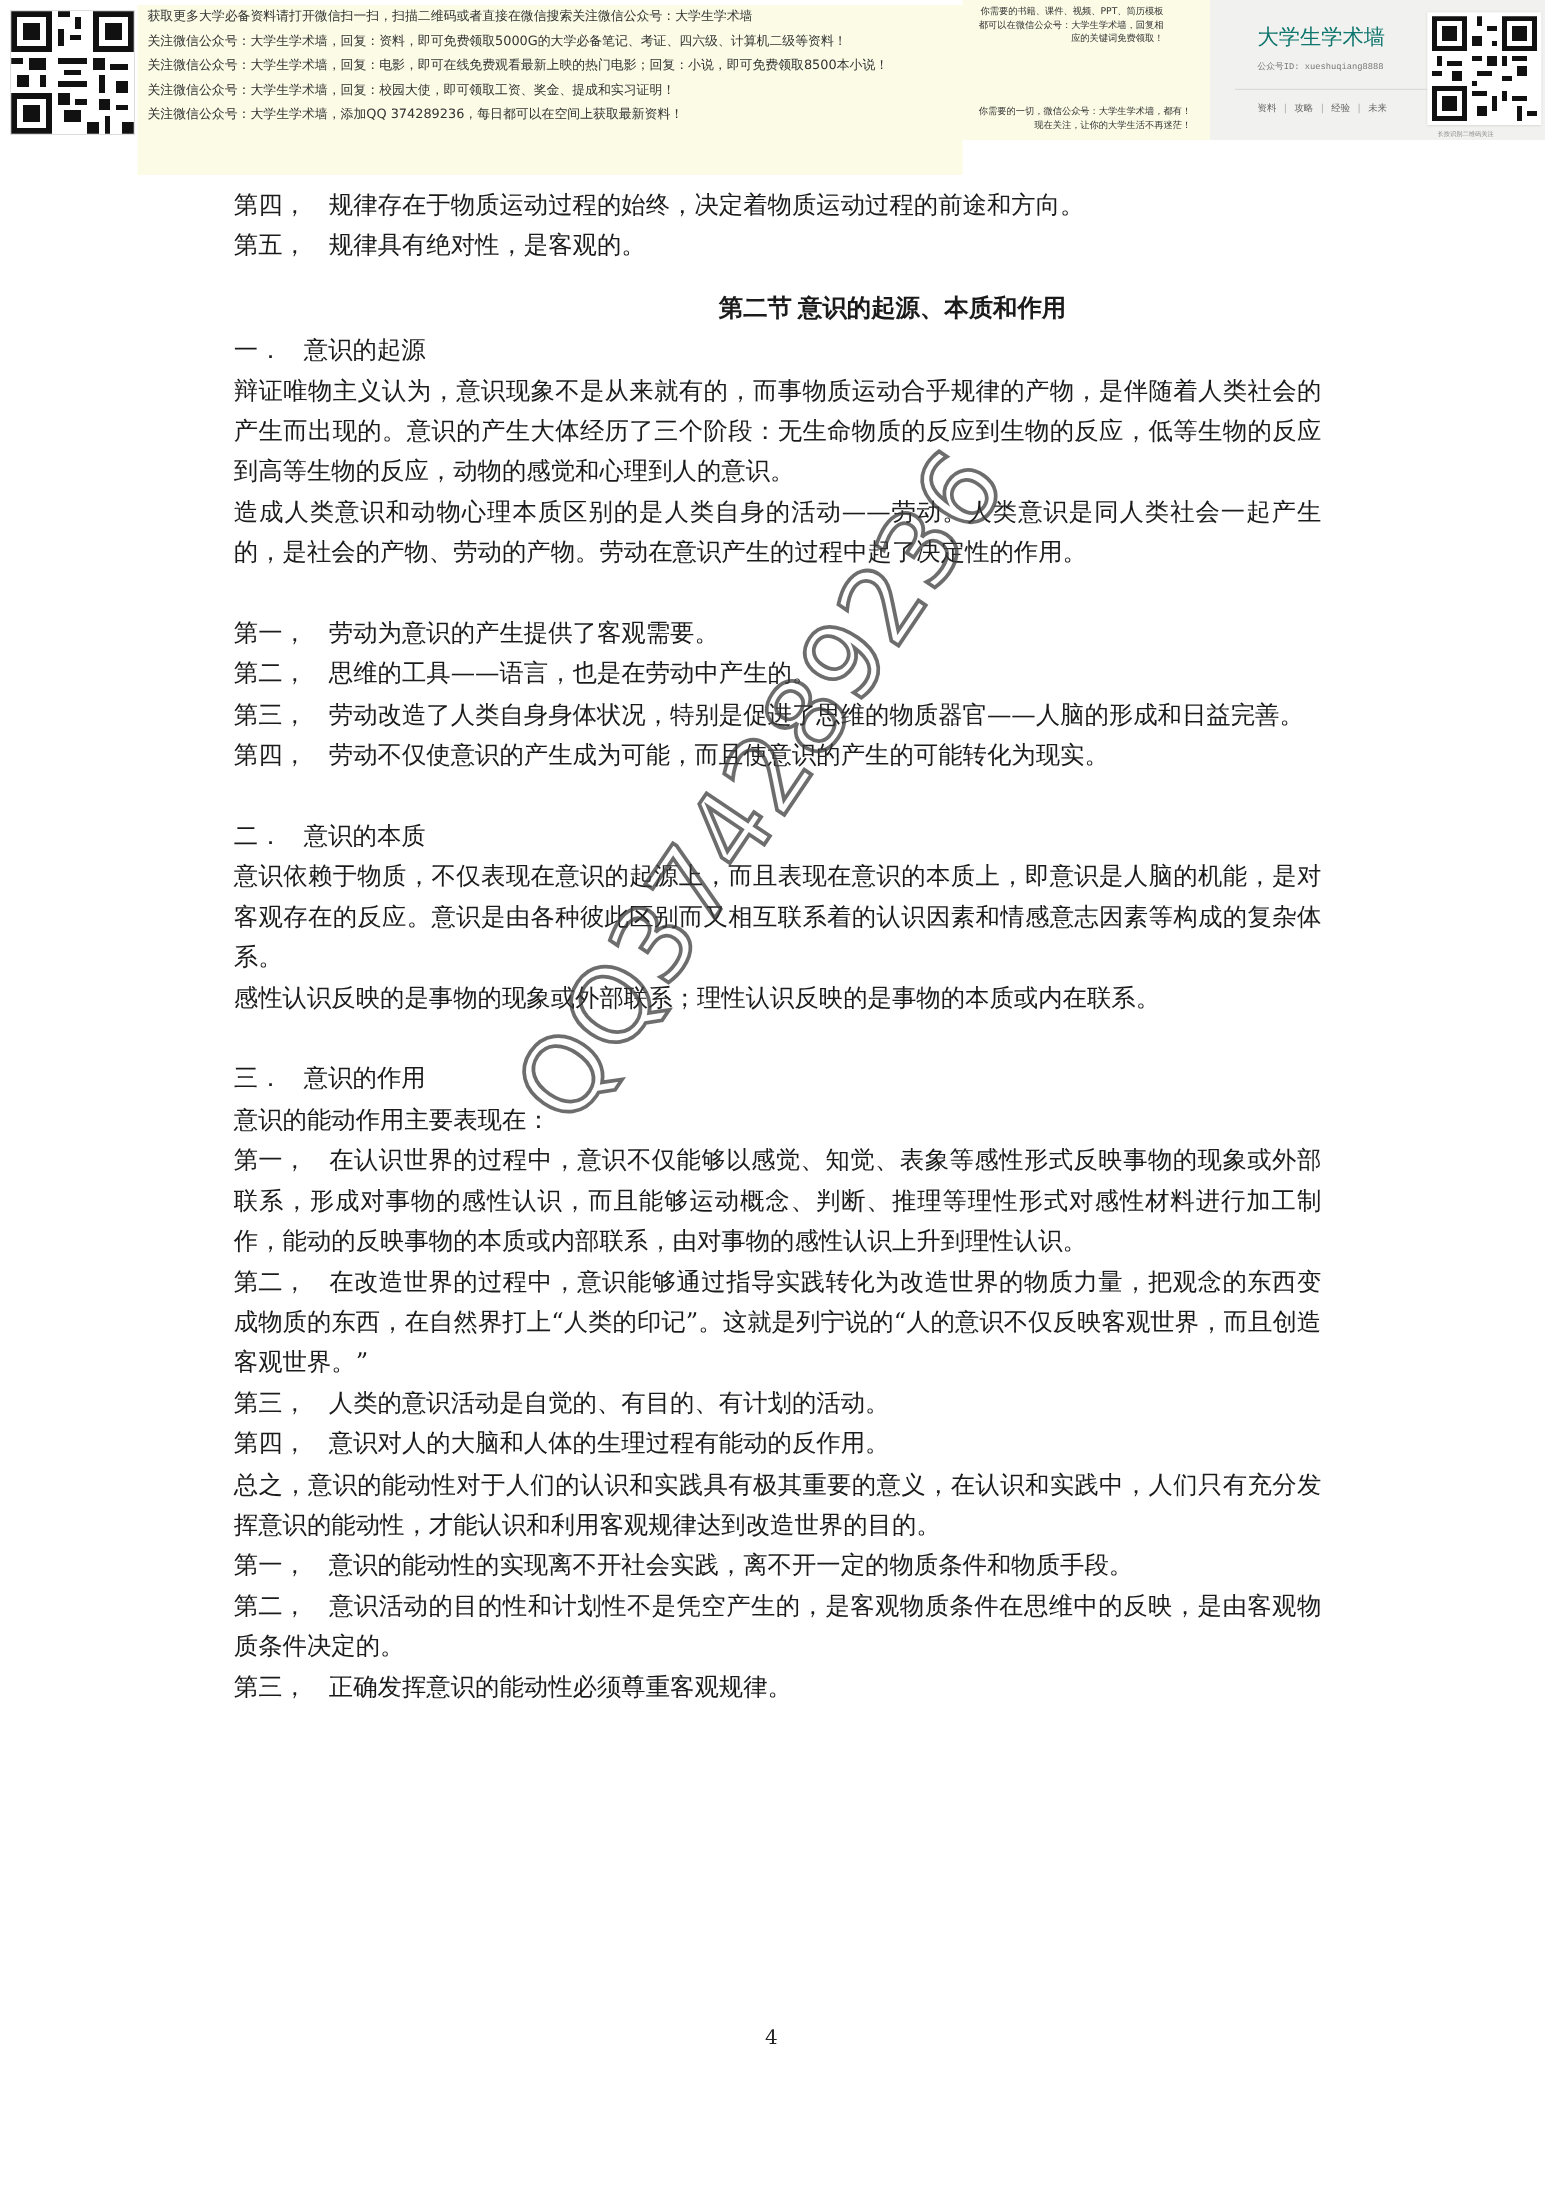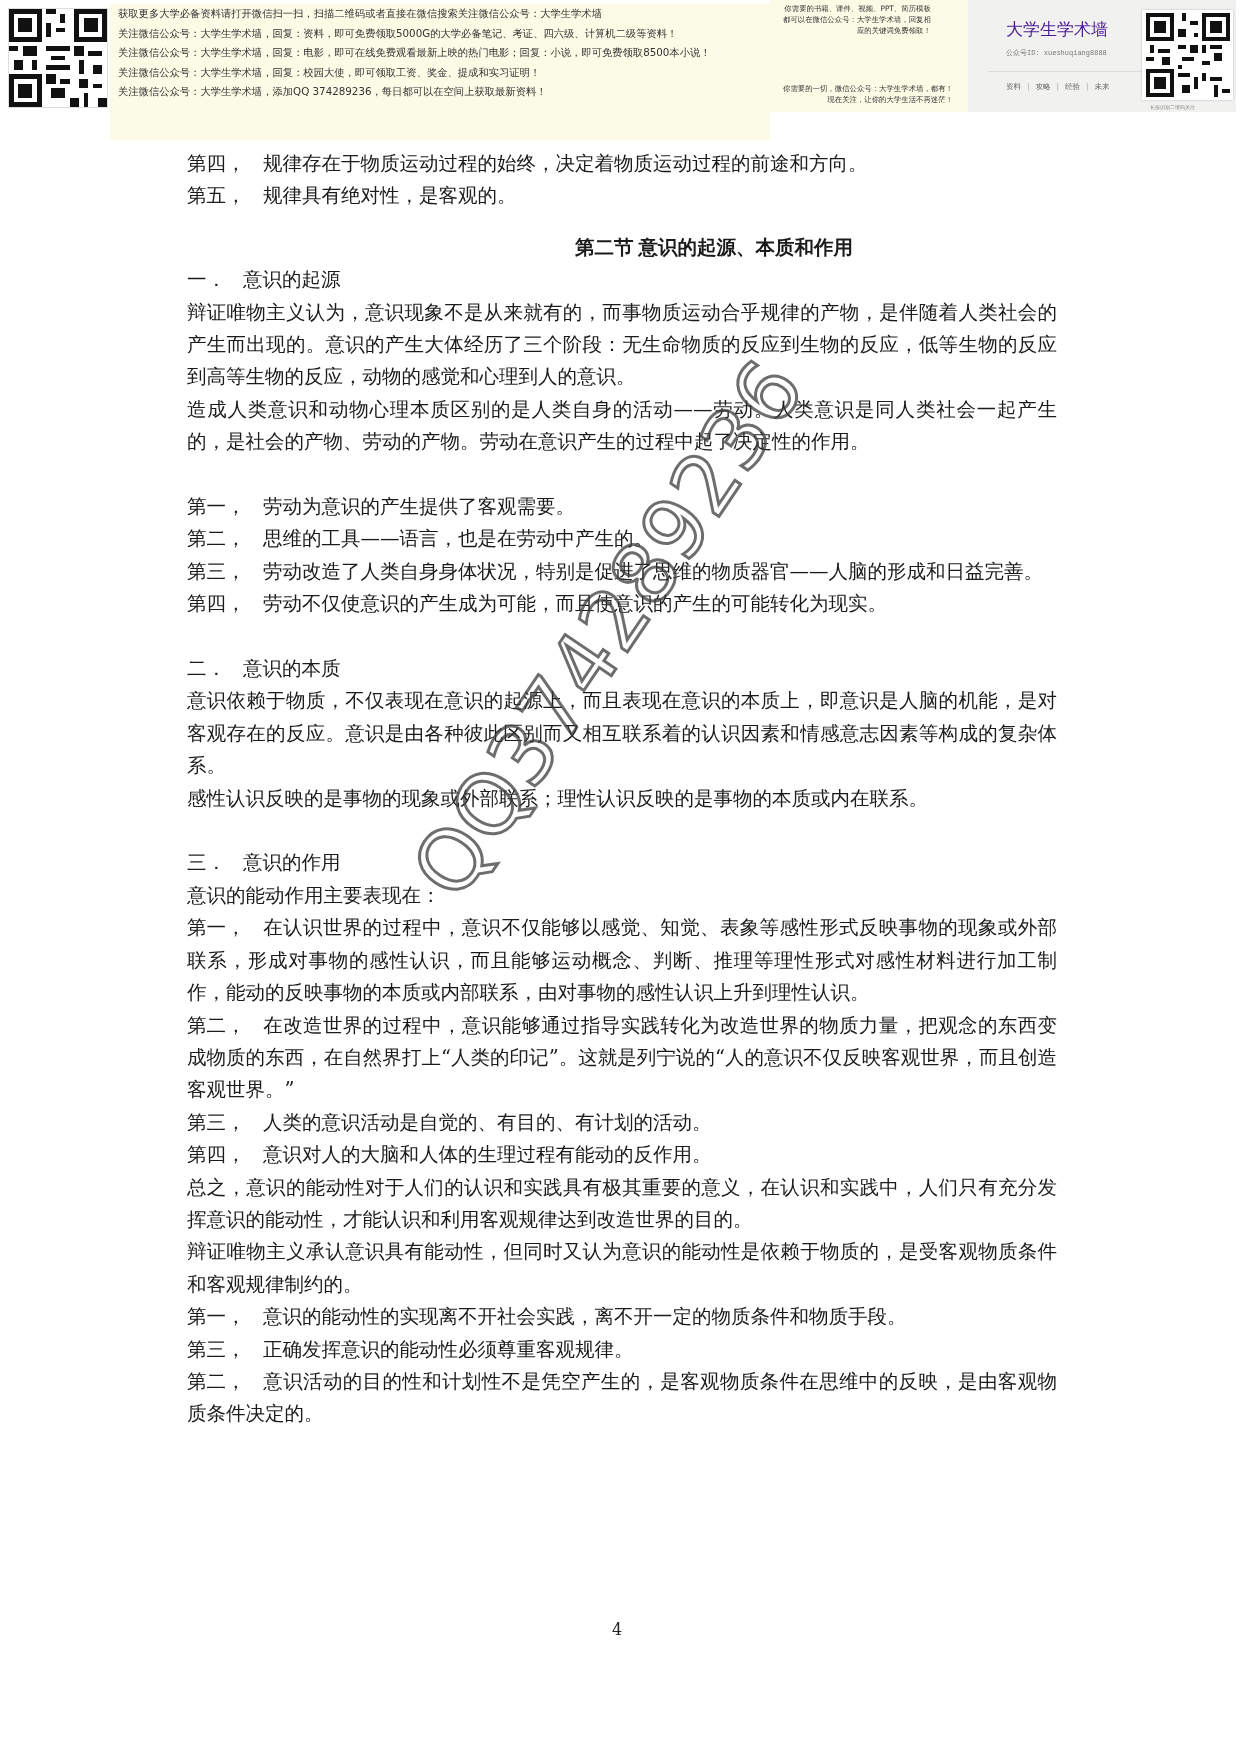--- a/index.html
+++ b/index.html
@@ -11,21 +11,21 @@
   .qr { position: absolute; background: #fff; border: 1px solid #ddd; }
   .qr svg { width: 100%; height: 100%; display: block; }
   .qr-left { left: 8px; top: 8px; width: 98px; height: 98px; }
   .ad-left { position: absolute; left: 110px; top: 4px; width: 660px; height: 136px; background: #fbfbe6; }
   .ad-left .line { font-family: "DejaVu Sans", sans-serif; font-size: 10.3px; color: #333; height: 19.5px; line-height: 19.5px; padding-left: 8px; white-space: nowrap; }
   .ad-mid { position: absolute; left: 770px; top: 0; width: 200px; height: 112px; background: #fbfbe6; }
   .ad-mid .small { font-family: "DejaVu Sans", sans-serif; font-size: 7.4px; line-height: 11px; color: #333; padding-left: 13px; white-space: nowrap; text-align: right; }
   .ad-mid .block1 { position: absolute; top: 3px; }
   .ad-mid .block2 { position: absolute; top: 83px; }
   .card { position: absolute; left: 968px; top: 0; width: 268px; height: 112px; background: #f1f1ef; }
-  .card-title { position: absolute; left: 38px; top: 18px; font-family: "DejaVu Sans", sans-serif; font-size: 17px; color: #4c1d95; white-space: nowrap; }
+  .card-title { position: absolute; left: 38px; top: 18px; font-family: "DejaVu Sans", sans-serif; font-size: 17px; color: #0f766e; white-space: nowrap; }
   .card-id { position: absolute; left: 38px; top: 48px; font-family: Liberation Mono, monospace; font-size: 7px; color: #777; white-space: nowrap; }
   .card-sep { position: absolute; left: 20px; top: 71px; width: 160px; height: 1px; background: #dcdcdc; }
   .card-nav { position: absolute; left: 38px; top: 82px; font-family: "DejaVu Sans", sans-serif; font-size: 7.5px; color: #666; display: flex; gap: 6px; text-align: right; }
   .card-nav .sep { color: #aaa; }
   .qr-right { left: 1142px; top: 10px; width: 85px; height: 84px; border: 3px solid #fff; box-shadow: 0 0 2px #bbb; }
   .card-caption { position: absolute; left: 1150px; top: 104px; font-family: "DejaVu Sans", sans-serif; font-size: 5px; color: #888; white-space: nowrap; }
 
   
   .doc { position: absolute; left: 187px; top: 148px; width: 870px;
          font-family: "DejaVu Serif", "Liberation Serif", serif; font-size: 19.5px; color: #1b1b1b; }
@@ -187,21 +187,20 @@
   <p class="p">感性认识反映的是事物的现象或外部联系；理性认识反映的是事物的本质或内在联系。</p>
   <div class="blank"></div>
 
   <p class="p subhead"><span class="label">三．</span><span>意识的作用</span></p>
   <p class="p">意识的能动作用主要表现在：</p>
   <p class="p item"><span class="label">第一，</span><span>在认识世界的过程中，意识不仅能够以感觉、知觉、表象等感性形式反映事物的现象或外部联系，形成对事物的感性认识，而且能够运动概念、判断、推理等理性形式对感性材料进行加工制作，能动的反映事物的本质或内部联系，由对事物的感性认识上升到理性认识。</span></p>
   <p class="p item"><span class="label">第二，</span><span>在改造世界的过程中，意识能够通过指导实践转化为改造世界的物质力量，把观念的东西变成物质的东西，在自然界打上“人类的印记”。这就是列宁说的“人的意识不仅反映客观世界，而且创造客观世界。”</span></p>
   <p class="p item"><span class="label">第三，</span><span>人类的意识活动是自觉的、有目的、有计划的活动。</span></p>
   <p class="p item"><span class="label">第四，</span><span>意识对人的大脑和人体的生理过程有能动的反作用。</span></p>
   <p class="p">总之，意识的能动性对于人们的认识和实践具有极其重要的意义，在认识和实践中，人们只有充分发挥意识的能动性，才能认识和利用客观规律达到改造世界的目的。</p>
-  <p class="p">辩证唯物主义承认意识具有能动性，但同时又认为意识的能动性是依赖于物质的，是受客观物质条件和客观规律制约的。</p>
   <p class="p item"><span class="label">第一，</span><span>意识的能动性的实现离不开社会实践，离不开一定的物质条件和物质手段。</span></p>
+  <p class="p item"><span class="label">第二，</span><span>意识活动的目的性和计划性不是凭空产生的，是客观物质条件在思维中的反映，是由客观物质条件决定的。</span></p>
   <p class="p item"><span class="label">第三，</span><span>正确发挥意识的能动性必须尊重客观规律。</span></p>
-  <p class="p item"><span class="label">第二，</span><span>意识活动的目的性和计划性不是凭空产生的，是客观物质条件在思维中的反映，是由客观物质条件决定的。</span></p>
 </div>
 
 <div class="watermark"><span>QQ374289236</span></div>
 
 <div class="page-number">4</div>
 
 </body></html>

